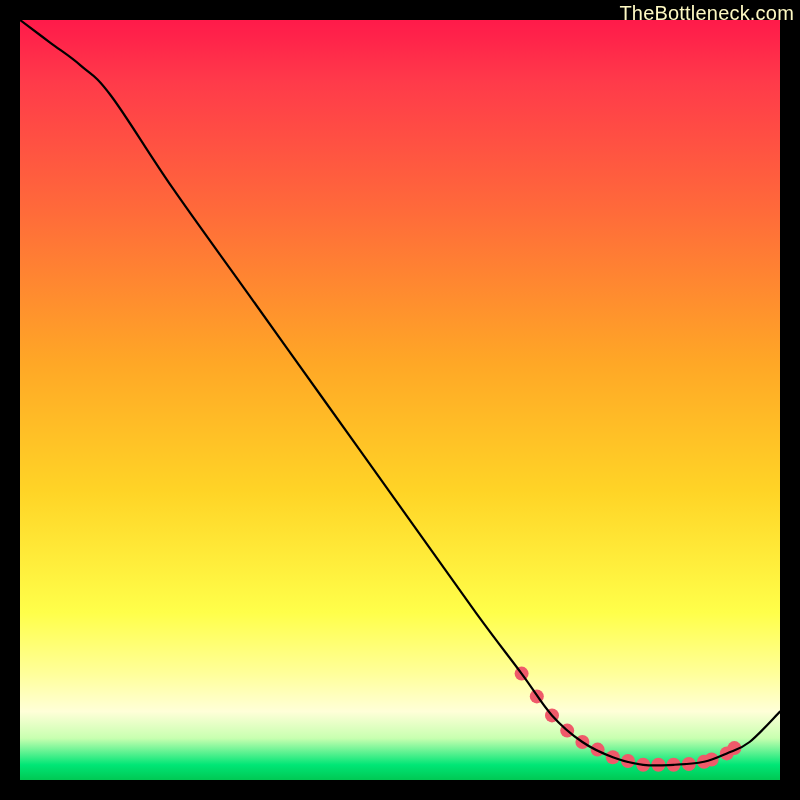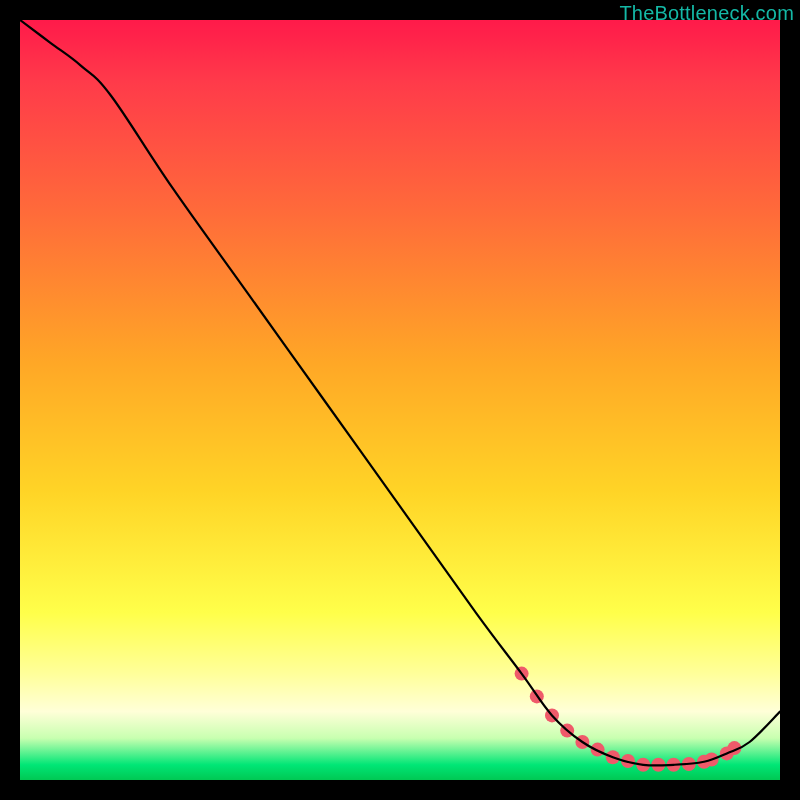--- a/index.html
+++ b/index.html
@@ -45,21 +45,21 @@
       #00e676 98%,
       #00c853 100%
     );
   }
   .watermark {
     position: absolute;
     top: 2px;
     right: 6px;
     font-family: Arial, Helvetica, sans-serif;
     font-size: 20px;
-    color: #14b8a6;
+    color: #fef9c3;
     letter-spacing: 0.2px;
     user-select: none;
   }
   svg.curve {
     position: absolute;
     left: 0;
     top: 0;
     width: 100%;
     height: 100%;
   }

